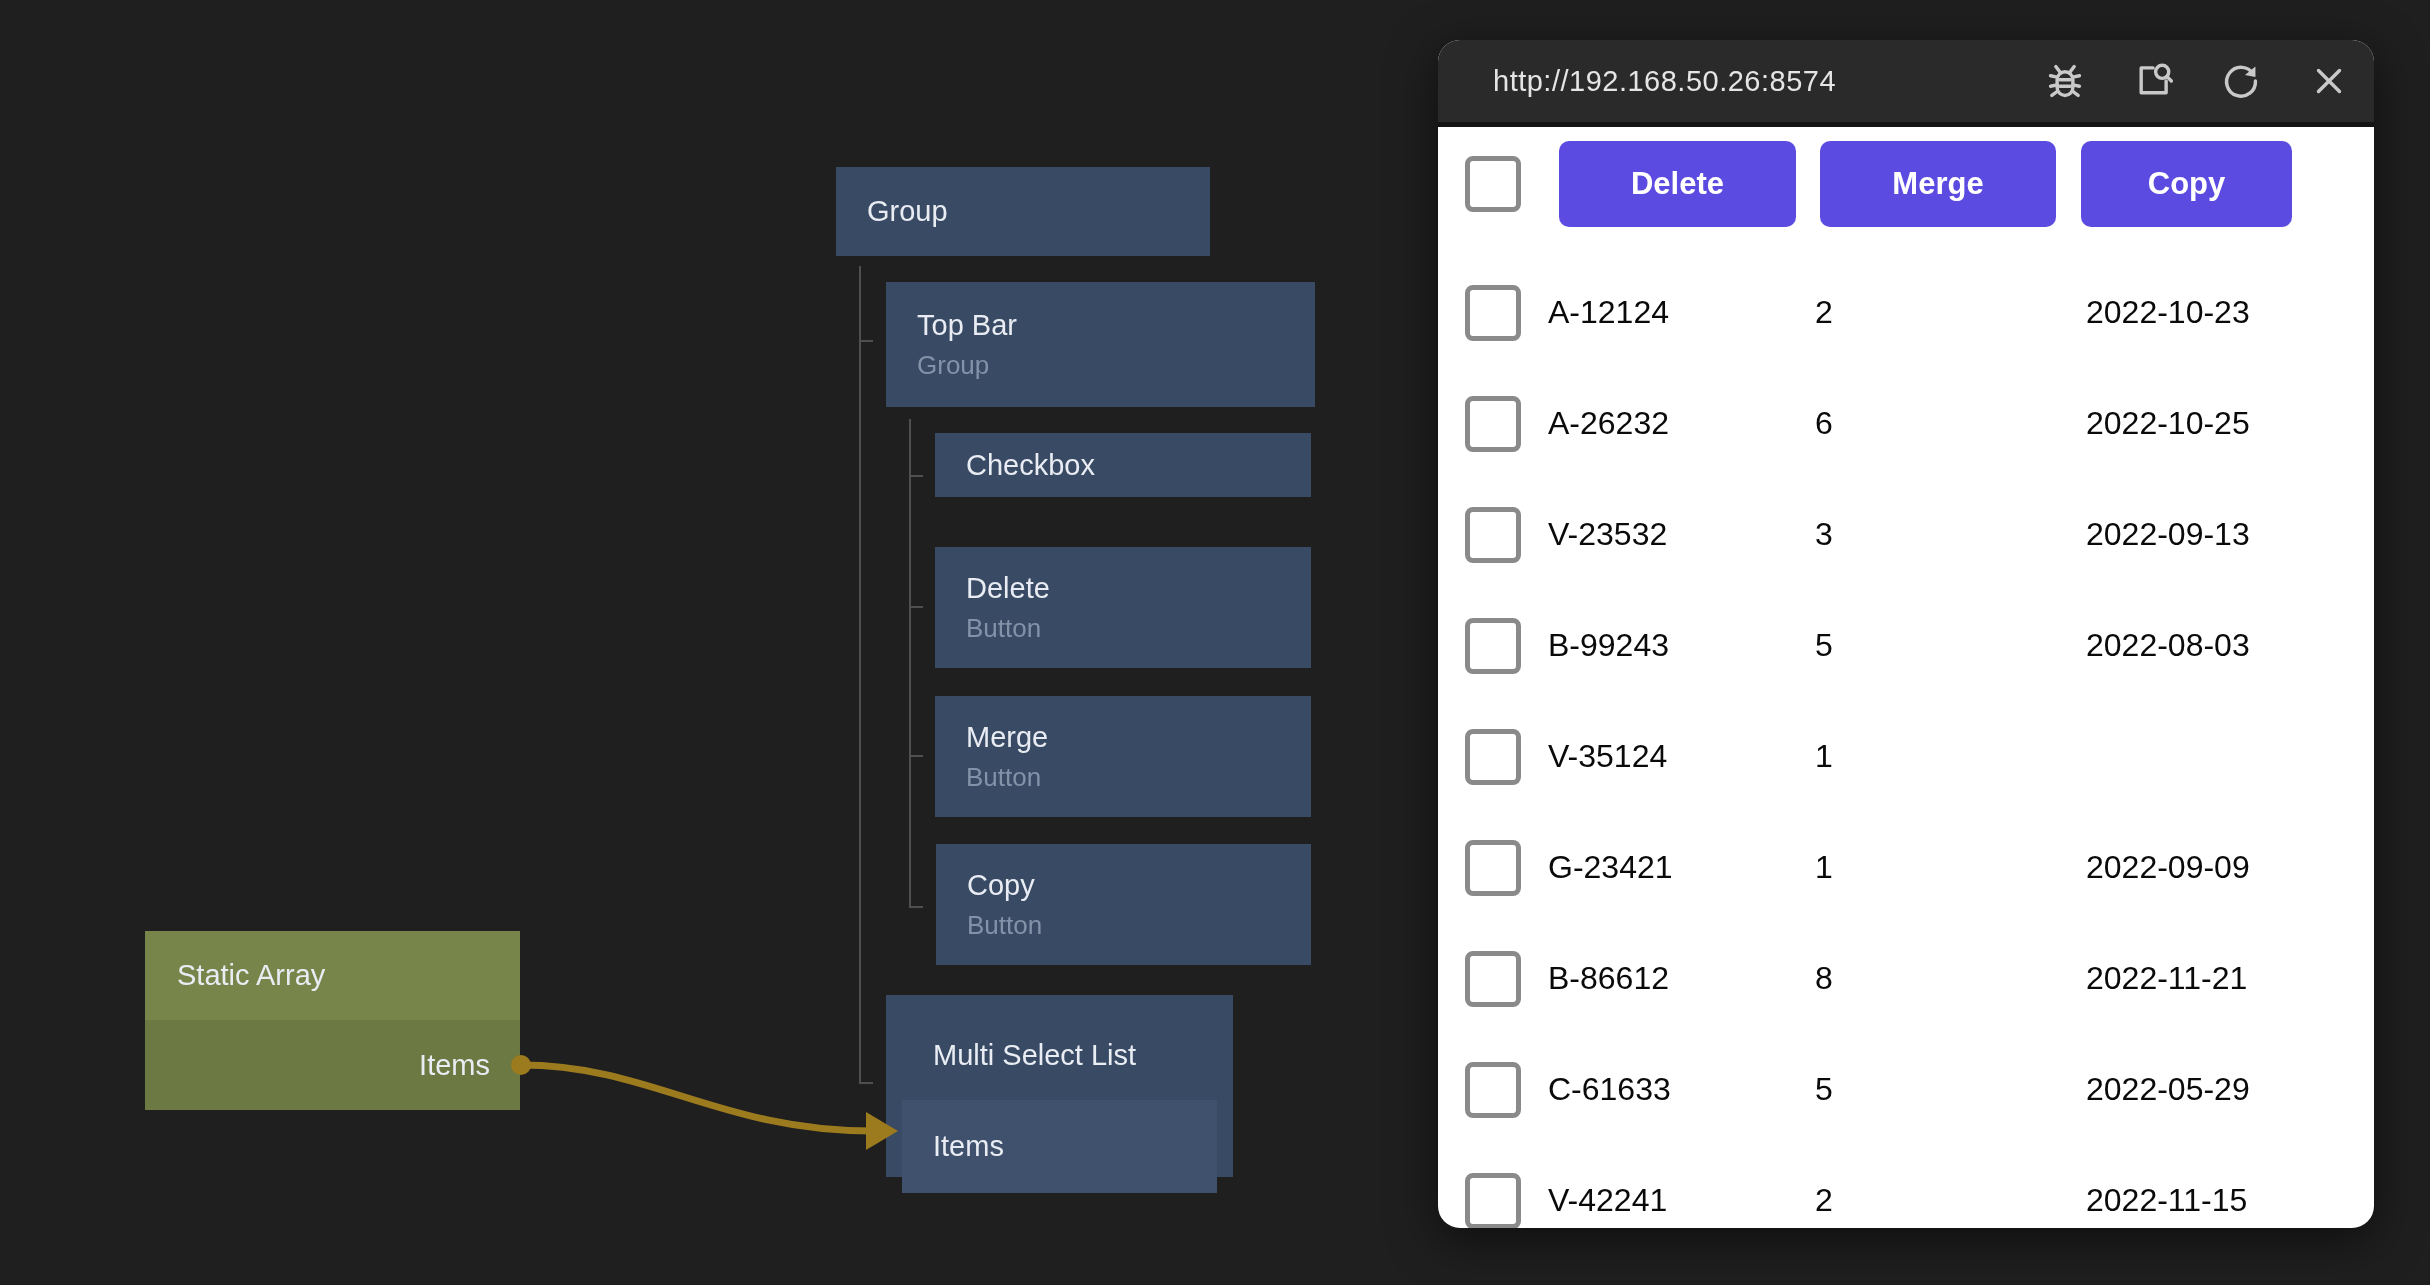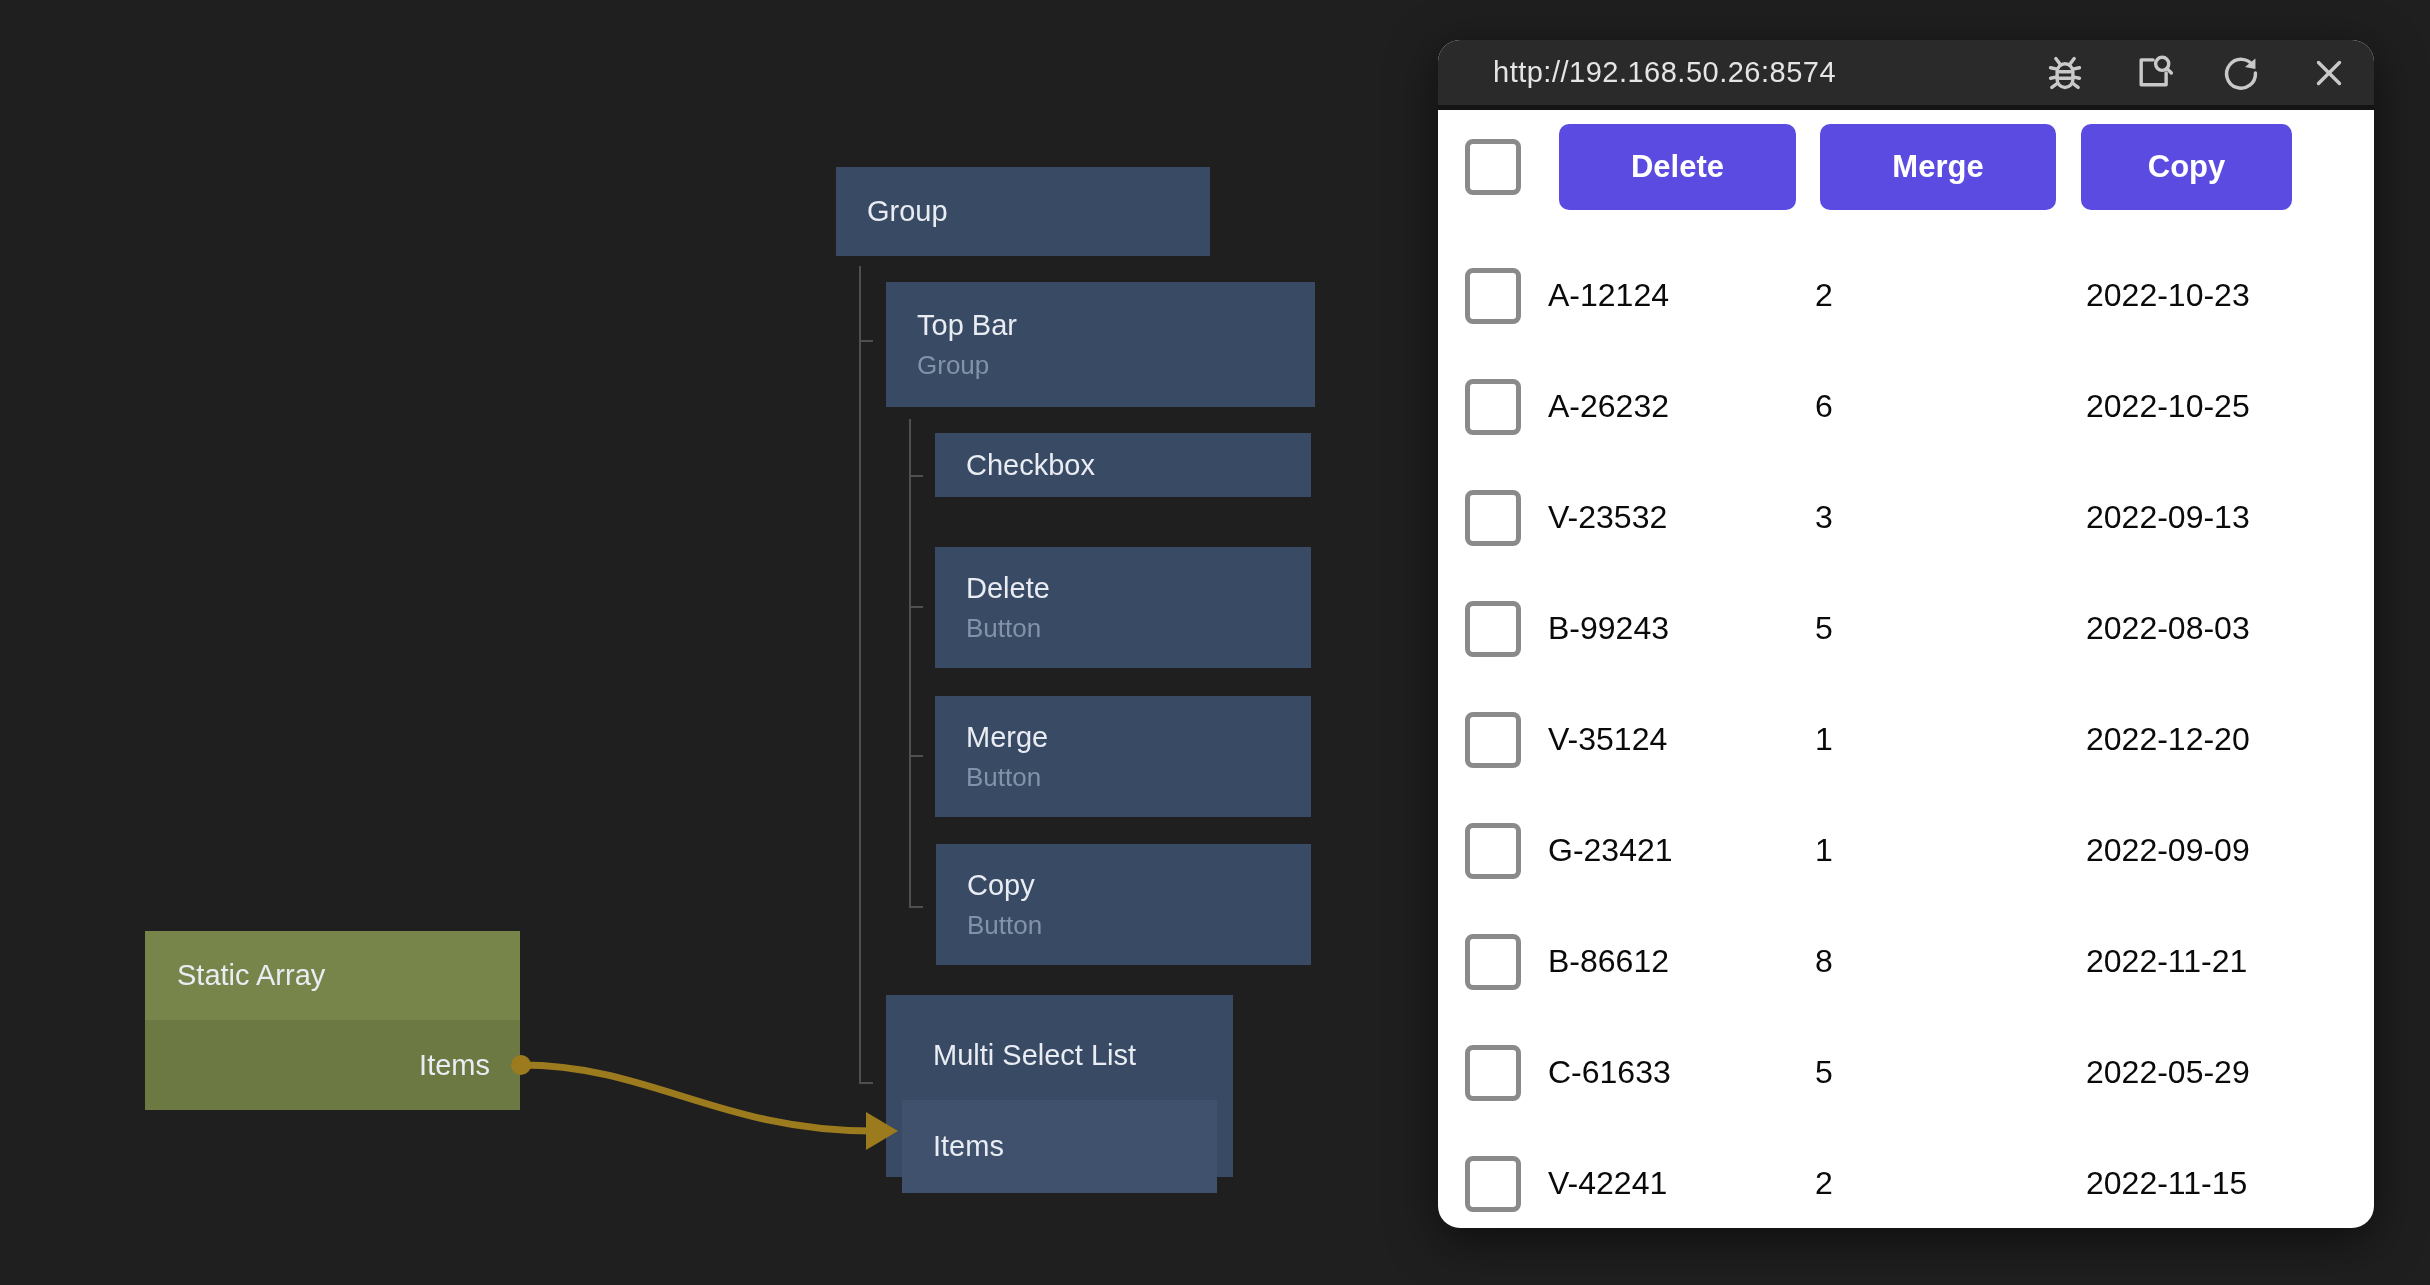--- a/index.html
+++ b/index.html
@@ -35,21 +35,21 @@
   #node-array .head{height:89px;padding-left:32px;}
   #node-array .port-row{height:90px;background:var(--array_body);justify-content:center;
     display:flex;flex-direction:column;align-items:flex-end;padding-right:30px;}
 
   #edge-layer{position:absolute;left:0;top:0;width:2430px;height:1285px;pointer-events:none;}
 
   
   #preview{position:absolute;left:1438px;top:40px;width:936px;height:1188px;
     background:#ffffff;border-radius:22px;overflow:hidden;
     box-shadow:0 12px 48px rgba(0,0,0,.55);}
-  #preview-titlebar{height:70px;background:var(--titlebar);border-bottom:5px solid #141414;
+  #preview-titlebar{height:87px;background:var(--titlebar);border-bottom:5px solid #141414;
     display:flex;align-items:center;padding:0 23px 0 55px;}
   #url-text{color:#e5e5e5;font-size:29px;flex:1;letter-spacing:.5px;}
   .tb-icons{display:flex;align-items:center;gap:44px;}
   .tb-btn{width:44px;height:44px;display:flex;align-items:center;justify-content:center;cursor:pointer;}
   .tb-btn svg{stroke:#c9c9c9;fill:none;stroke-width:2.6;stroke-linecap:round;stroke-linejoin:round;}
 
   #preview-content{padding:14px 0 0 27px;}
   .checkbox{width:56px;height:56px;border:5px solid #8a8a8a;border-radius:8px;background:#fff;flex:none;}
   #toolbar{display:flex;align-items:center;height:86px;margin-bottom:30px;}
   #toolbar .checkbox{margin-right:38px;}
@@ -202,21 +202,20 @@
     <div class="checkbox"></div>
     <div class="cell">B-99243</div>
     <div class="cell">5</div>
     <div class="cell">2022-08-03</div>
   </div>
 
   <div class="row">
     <div class="checkbox"></div>
     <div class="cell">V-35124</div>
     <div class="cell">1</div>
-    <div class="cell">2022-12-20</div>
   </div>
 
   <div class="row">
     <div class="checkbox"></div>
     <div class="cell">G-23421</div>
     <div class="cell">1</div>
     <div class="cell">2022-09-09</div>
   </div>
 
   <div class="row">

